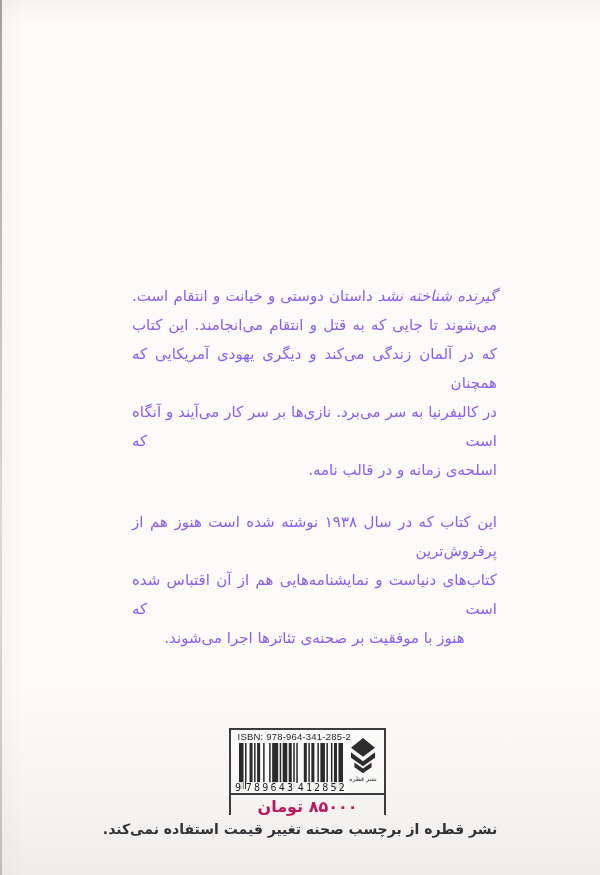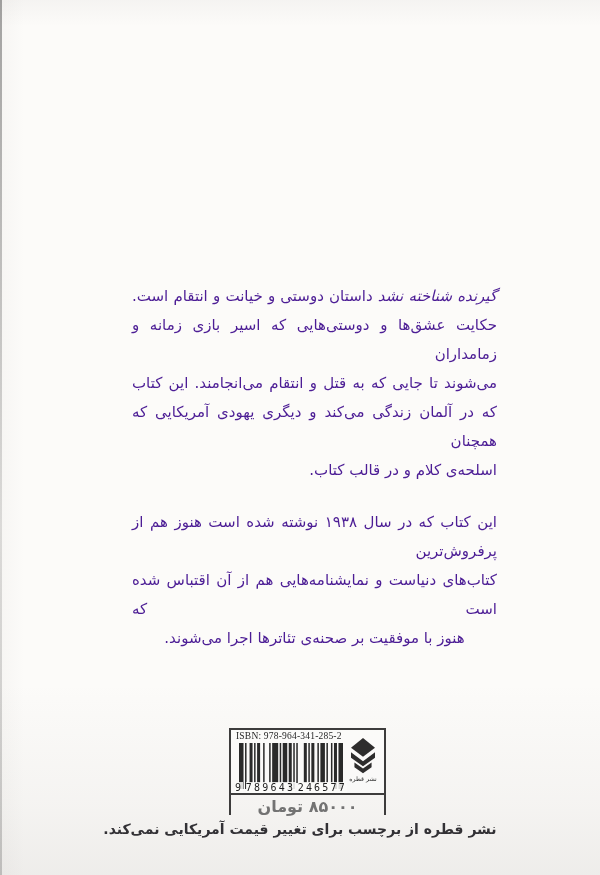--- a/index.html
+++ b/index.html
@@ -20,61 +20,61 @@
     position:absolute;left:0;top:0;width:2px;height:875px;
     background:linear-gradient(to bottom, rgba(60,60,60,0.45) 0%, rgba(60,60,60,0.30) 30%, rgba(60,60,60,0.15) 60%, rgba(60,60,60,0.25) 100%);
   }
   .pink-bar{position:absolute;height:51px;top:474px;}
   .pink-bar.left{left:0;width:96px;}
   .pink-bar.right{left:519px;width:81px;}
 
   
   .blurb{
     position:absolute;top:282px;left:132px;width:365px;
-    direction:rtl;color:#4c1d95;font-size:15px;line-height:29px;
+    direction:rtl;color:#8b5cf6;font-size:15px;line-height:29px;
     text-align:justify;
   }
   .blurb .line{
     text-align:justify;text-align-last:justify;
     -moz-text-align-last:justify;
   }
   .blurb .line.end-right{text-align-last:right;-moz-text-align-last:right;}
   .blurb .line.end-center{text-align-last:center;-moz-text-align-last:center;}
   .blurb .para2{margin-top:23px;}
   .title-italic{font-style:italic;}
 
   
   .barcode-box{
     position:absolute;left:229px;top:728px;width:157px;height:67px;
     border:2px solid #3d3c3c;box-sizing:border-box;background:rgba(255,255,255,0.4);
   }
   .isbn-label{
     position:absolute;top:1px;left:5px;width:115px;
-    font-size:9.5px;letter-spacing:0.2px;color:#262626;text-align:left;
-    font-family:Liberation Serif, serif;white-space:nowrap;
+    font-size:9.5px;letter-spacing:0.2px;color:#262626;text-align:right;
+    font-family:Liberation Sans, sans-serif;white-space:nowrap;
   }
   .bars{position:absolute;left:8px;top:13px;width:104px;height:46px;}
   .barcode-digits{
     position:absolute;left:4px;top:51px;width:112px;height:12px;
     display:flex;justify-content:space-between;align-items:flex-end;direction:ltr;
     font-family:"DejaVu Sans Mono",monospace;font-size:10px;color:#1d1d1d;
     background:transparent;
   }
   .barcode-digits .grp{letter-spacing:2.2px;background:rgba(252,251,249,0.85);}
   .logo-wrap{position:absolute;right:3px;top:8px;width:36px;text-align:center;}
   .logo-wrap svg{display:block;margin:0 auto;}
   .logo-label{
     font-size:6.5px;color:#2c2c2c;direction:rtl;line-height:8px;margin-top:1px;
     white-space:nowrap;transform:scale(0.95);
   }
   .tick{position:absolute;width:2px;height:20px;top:795px;background:#3d3c3c;}
   .tick.l{left:229px;} .tick.r{left:384px;}
   .price{
     position:absolute;left:229px;top:797px;width:157px;height:20px;
-    direction:rtl;text-align:center;font-size:16px;font-weight:700;color:#737373;
+    direction:rtl;text-align:center;font-size:16px;font-weight:700;color:#be185d;
     line-height:20px;
   }
   .footer-note{
     position:absolute;left:0;top:821px;width:600px;
     direction:rtl;text-align:center;font-size:14px;font-weight:600;color:#323135;
   }
 </style>
 </head>
 <body>
 
@@ -82,24 +82,24 @@
 <div class="edge-line-left"></div>
 
 <div class="pink-bar left"></div>
 <div class="pink-bar right"></div>
 
 <div class="blurb">
   <div class="para1">
     <div class="line"><span class="title-italic">گیرنده شناخته نشد</span>
       <span>داستان دوستی و خیانت و انتقام است.</span></div>
     <div id="p1-lines">
-        <div class="line">حکایت عشق‌ها و دوستی‌هایی که اسیر بازی زمانه و زمامداران</div>
         <div class="line">می‌شوند تا جایی که به قتل و انتقام می‌انجامند. این کتاب</div>
         <div class="line">که در آلمان زندگی می‌کند و دیگری یهودی آمریکایی که همچنان</div>
-        <div class="line end-right">اسلحه‌ی کلام و در قالب کتاب.</div>
+        <div class="line">در کالیفرنیا به سر می‌برد. نازی‌ها بر سر کار می‌آیند و آنگاه است که</div>
+        <div class="line end-right">اسلحه‌ی زمانه و در قالب نامه.</div>
       </div>
   </div>
   <div class="para2" id="p2-lines">
       <div class="line">این کتاب که در سال ۱۹۳۸ نوشته شده است هنوز هم از پرفروش‌ترین</div>
       <div class="line">کتاب‌های دنیاست و نمایشنامه‌هایی هم از آن اقتباس شده است که</div>
       <div class="line end-center">هنوز با موفقیت بر صحنه‌ی تئاترها اجرا می‌شوند.</div>
     </div>
 </div>
 
 <div class="barcode-box">
@@ -126,31 +126,31 @@
           <rect x="81.39" y="0" width="4.52" height="40"></rect>
           <rect x="87.42" y="0" width="1.51" height="40"></rect>
           <rect x="91.94" y="0" width="1.51" height="40"></rect>
           <rect x="94.96" y="0" width="3.01" height="46"></rect>
           <rect x="99.48" y="0" width="4.52" height="46"></rect>
         </g>
       </svg></div>
   <div class="barcode-digits">
     <span class="grp">9</span>
     <span class="grp">789643</span>
-    <span class="grp">246577</span>
+    <span class="grp">412852</span>
   </div>
   <div class="logo-wrap">
     <svg width="30" height="36" viewBox="0 0 34 42">
       <g fill="#2e2d2d">
         <path d="M17 0 L31 11.5 L17 22 L3 11.5 Z"></path>
         <path d="M3 16.5 L17 27 L31 16.5 L31 23 L17 33 L3 23 Z"></path>
         <path d="M7 28.5 L17 35.5 L27 28.5 L27 34 L17 41 L7 34 Z"></path>
       </g>
     </svg>
     <div class="logo-label">نشر قطره</div>
   </div>
 </div>
 <div class="tick l"></div>
 <div class="tick r"></div>
 
 <div class="price">۸۵۰۰۰ تومان</div>
 
-<div class="footer-note">نشر قطره از برچسب برای تغییر قیمت آمریکایی نمی‌کند.</div>
+<div class="footer-note">نشر قطره از برچسب صحنه تغییر قیمت استفاده نمی‌کند.</div>
 
 </body></html>

